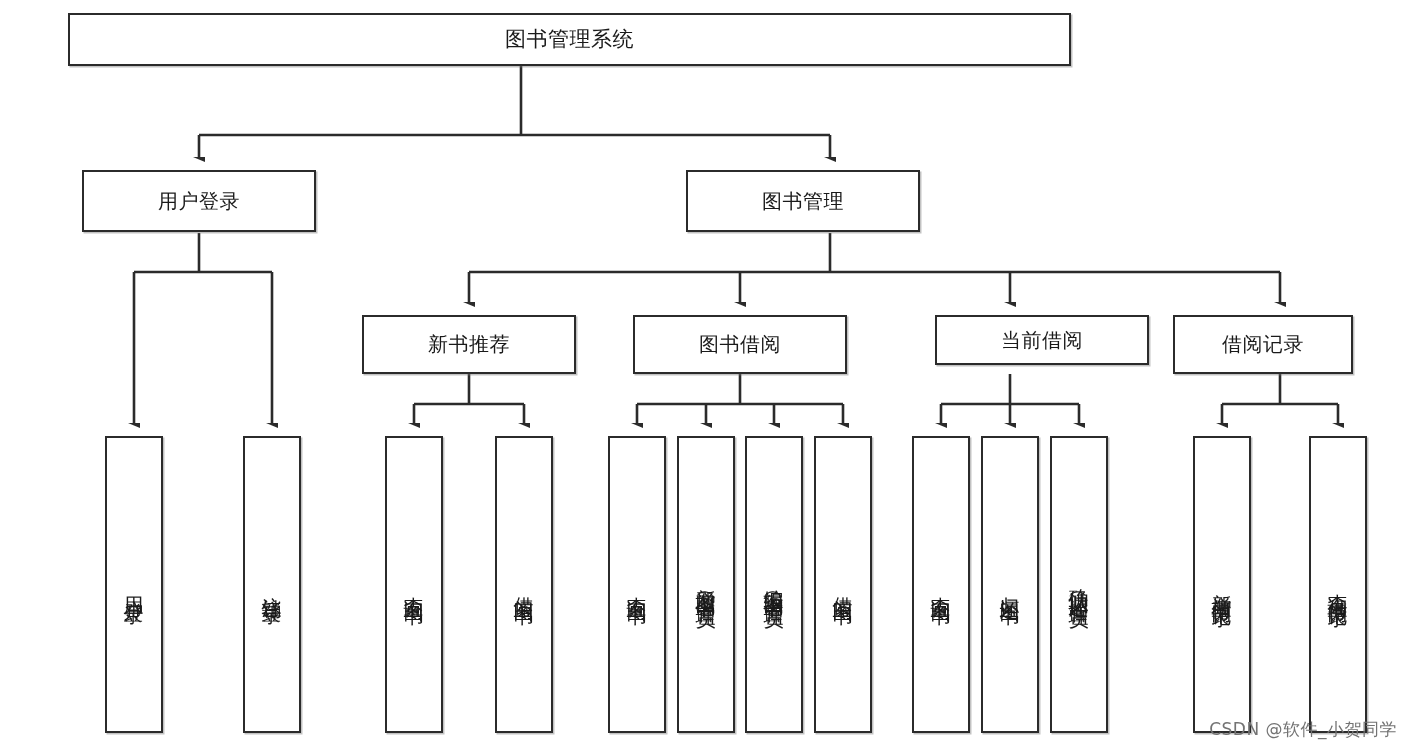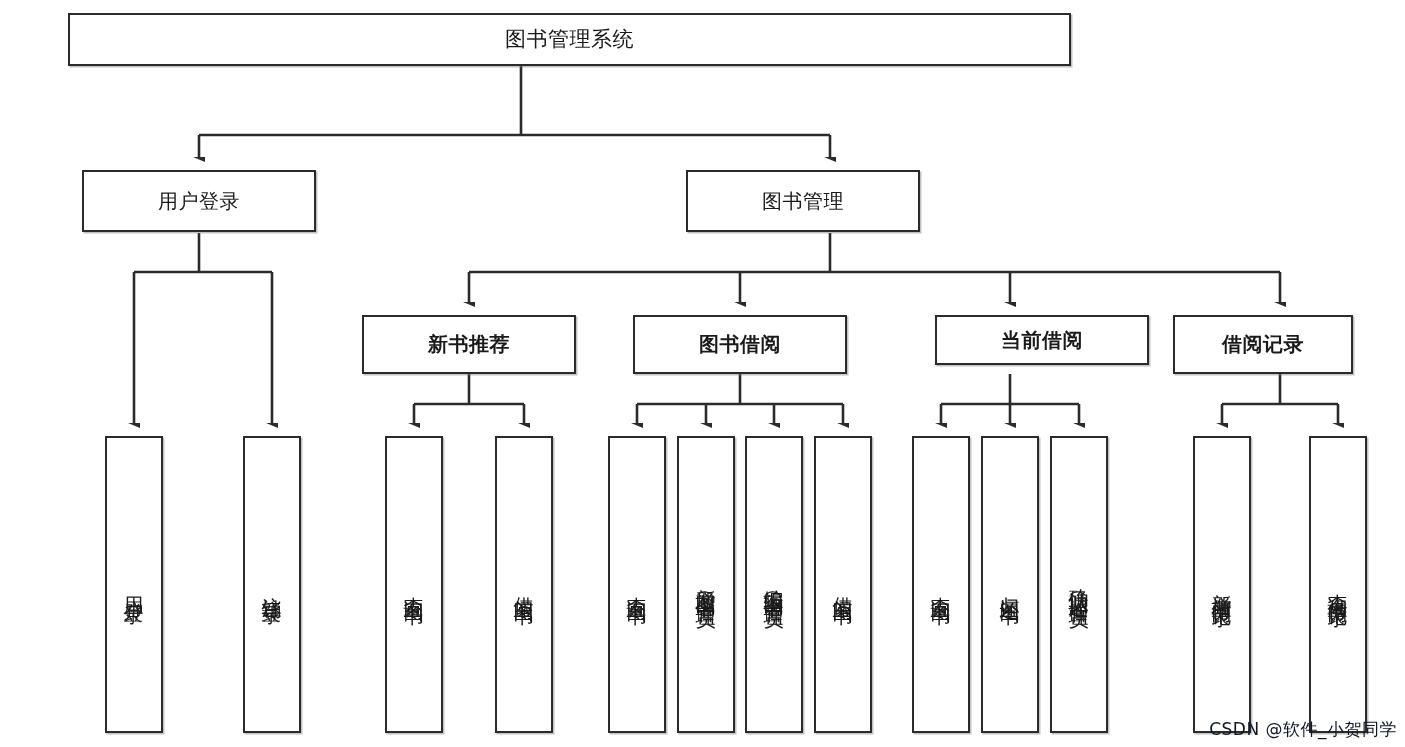--- a/index.html
+++ b/index.html
@@ -38,21 +38,20 @@
   }
   .node.root {
     font-size: 21px;
     margin-left: 48px;
   }
   .node.lvl2 {
     font-size: 20px;
   }
   .node.lvl3 {
     font-size: 20px;
-    font-weight: bold;
   }
   .node.leaf {
     font-size: 20px;
     align-items: center;
     justify-content: center;
     padding-top: 4px;
   }
   .node .label {
     line-height: 1.12;
     white-space: nowrap;
@@ -64,21 +63,21 @@
     letter-spacing: 3px;
     line-height: 1.0;
     white-space: nowrap;
     max-height: 100%;
   }
   #watermark {
     position: absolute;
     right: 8px;
     bottom: 6px;
     font-size: 17px;
-    color: #0f172a;
+    color: #737373;
     letter-spacing: 0.5px;
     white-space: nowrap;
   }
 </style>
 </head>
 <body>
 
 <div id="canvas">
 
   <svg class="edges" viewBox="0 0 1405 747">

